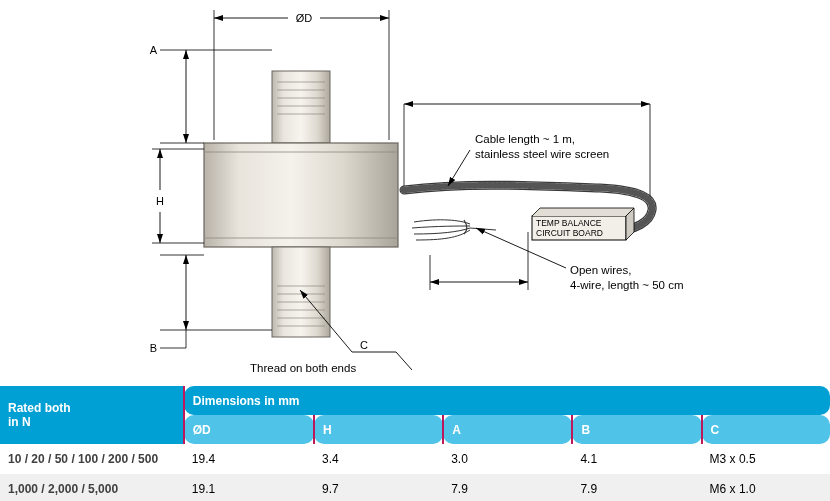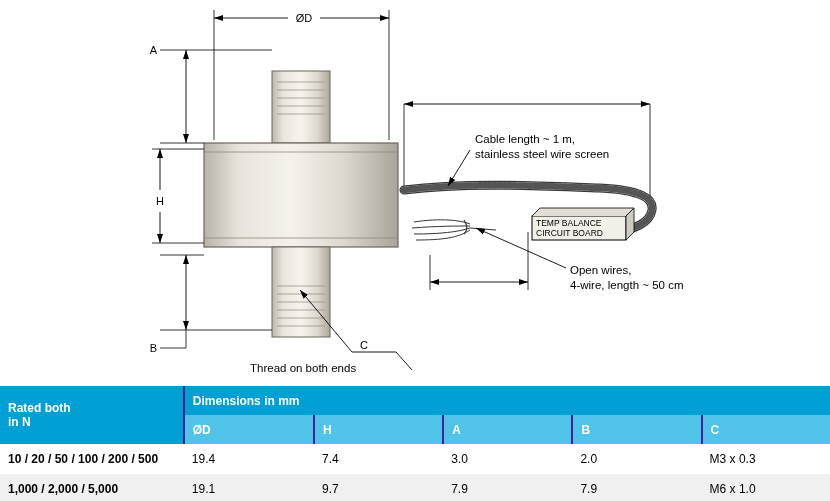--- a/index.html
+++ b/index.html
@@ -75,29 +75,30 @@
     font-weight: bold;
   }
   .row-a {
     background: #ffffff;
   }
   .row-b {
     background: #f0f0f0;
   }
   .c-label {
     font-weight: bold;
-    color: #000000;
+    color: #404040;
   }
   .col1 { width: 190px; }
   .colx { width: 128px; }
   #spec-table tr.body-row td {
     border-bottom: 1px solid #ffffff;
   }
   .sep {
-    border-left: 2px solid #4c1d95;
+    border-left: 2px solid #be185d;
+    border-radius: 10px;
   }
 </style>
 </head>
 <body>
 
 <div id="root">
 
   <div id="drawing">
     <svg width="830" height="386" viewBox="0 0 830 386" xmlns="http://www.w3.org/2000/svg">
       <defs>
@@ -249,24 +250,24 @@
       <tr>
         <td class="hdr-mid colx sep">ØD</td>
         <td class="hdr-mid colx sep">H</td>
         <td class="hdr-mid colx sep">A</td>
         <td class="hdr-mid colx sep">B</td>
         <td class="hdr-mid colx sep">C</td>
       </tr>
       <tr class="body-row row-a">
         <td class="c-label">10 / 20 / 50 / 100 / 200 / 500</td>
         <td>19.4</td>
-        <td>7.4</td>
+        <td>3.4</td>
         <td>3.0</td>
-        <td>2.0</td>
-        <td>M3 x 0.3</td>
+        <td>4.1</td>
+        <td>M3 x 0.5</td>
       </tr>
       <tr class="body-row row-b">
         <td class="c-label">1,000 / 2,000 / 5,000</td>
         <td>19.1</td>
         <td>9.7</td>
         <td>7.9</td>
         <td>7.9</td>
         <td>M6 x 1.0</td>
       </tr>
     </tbody>

